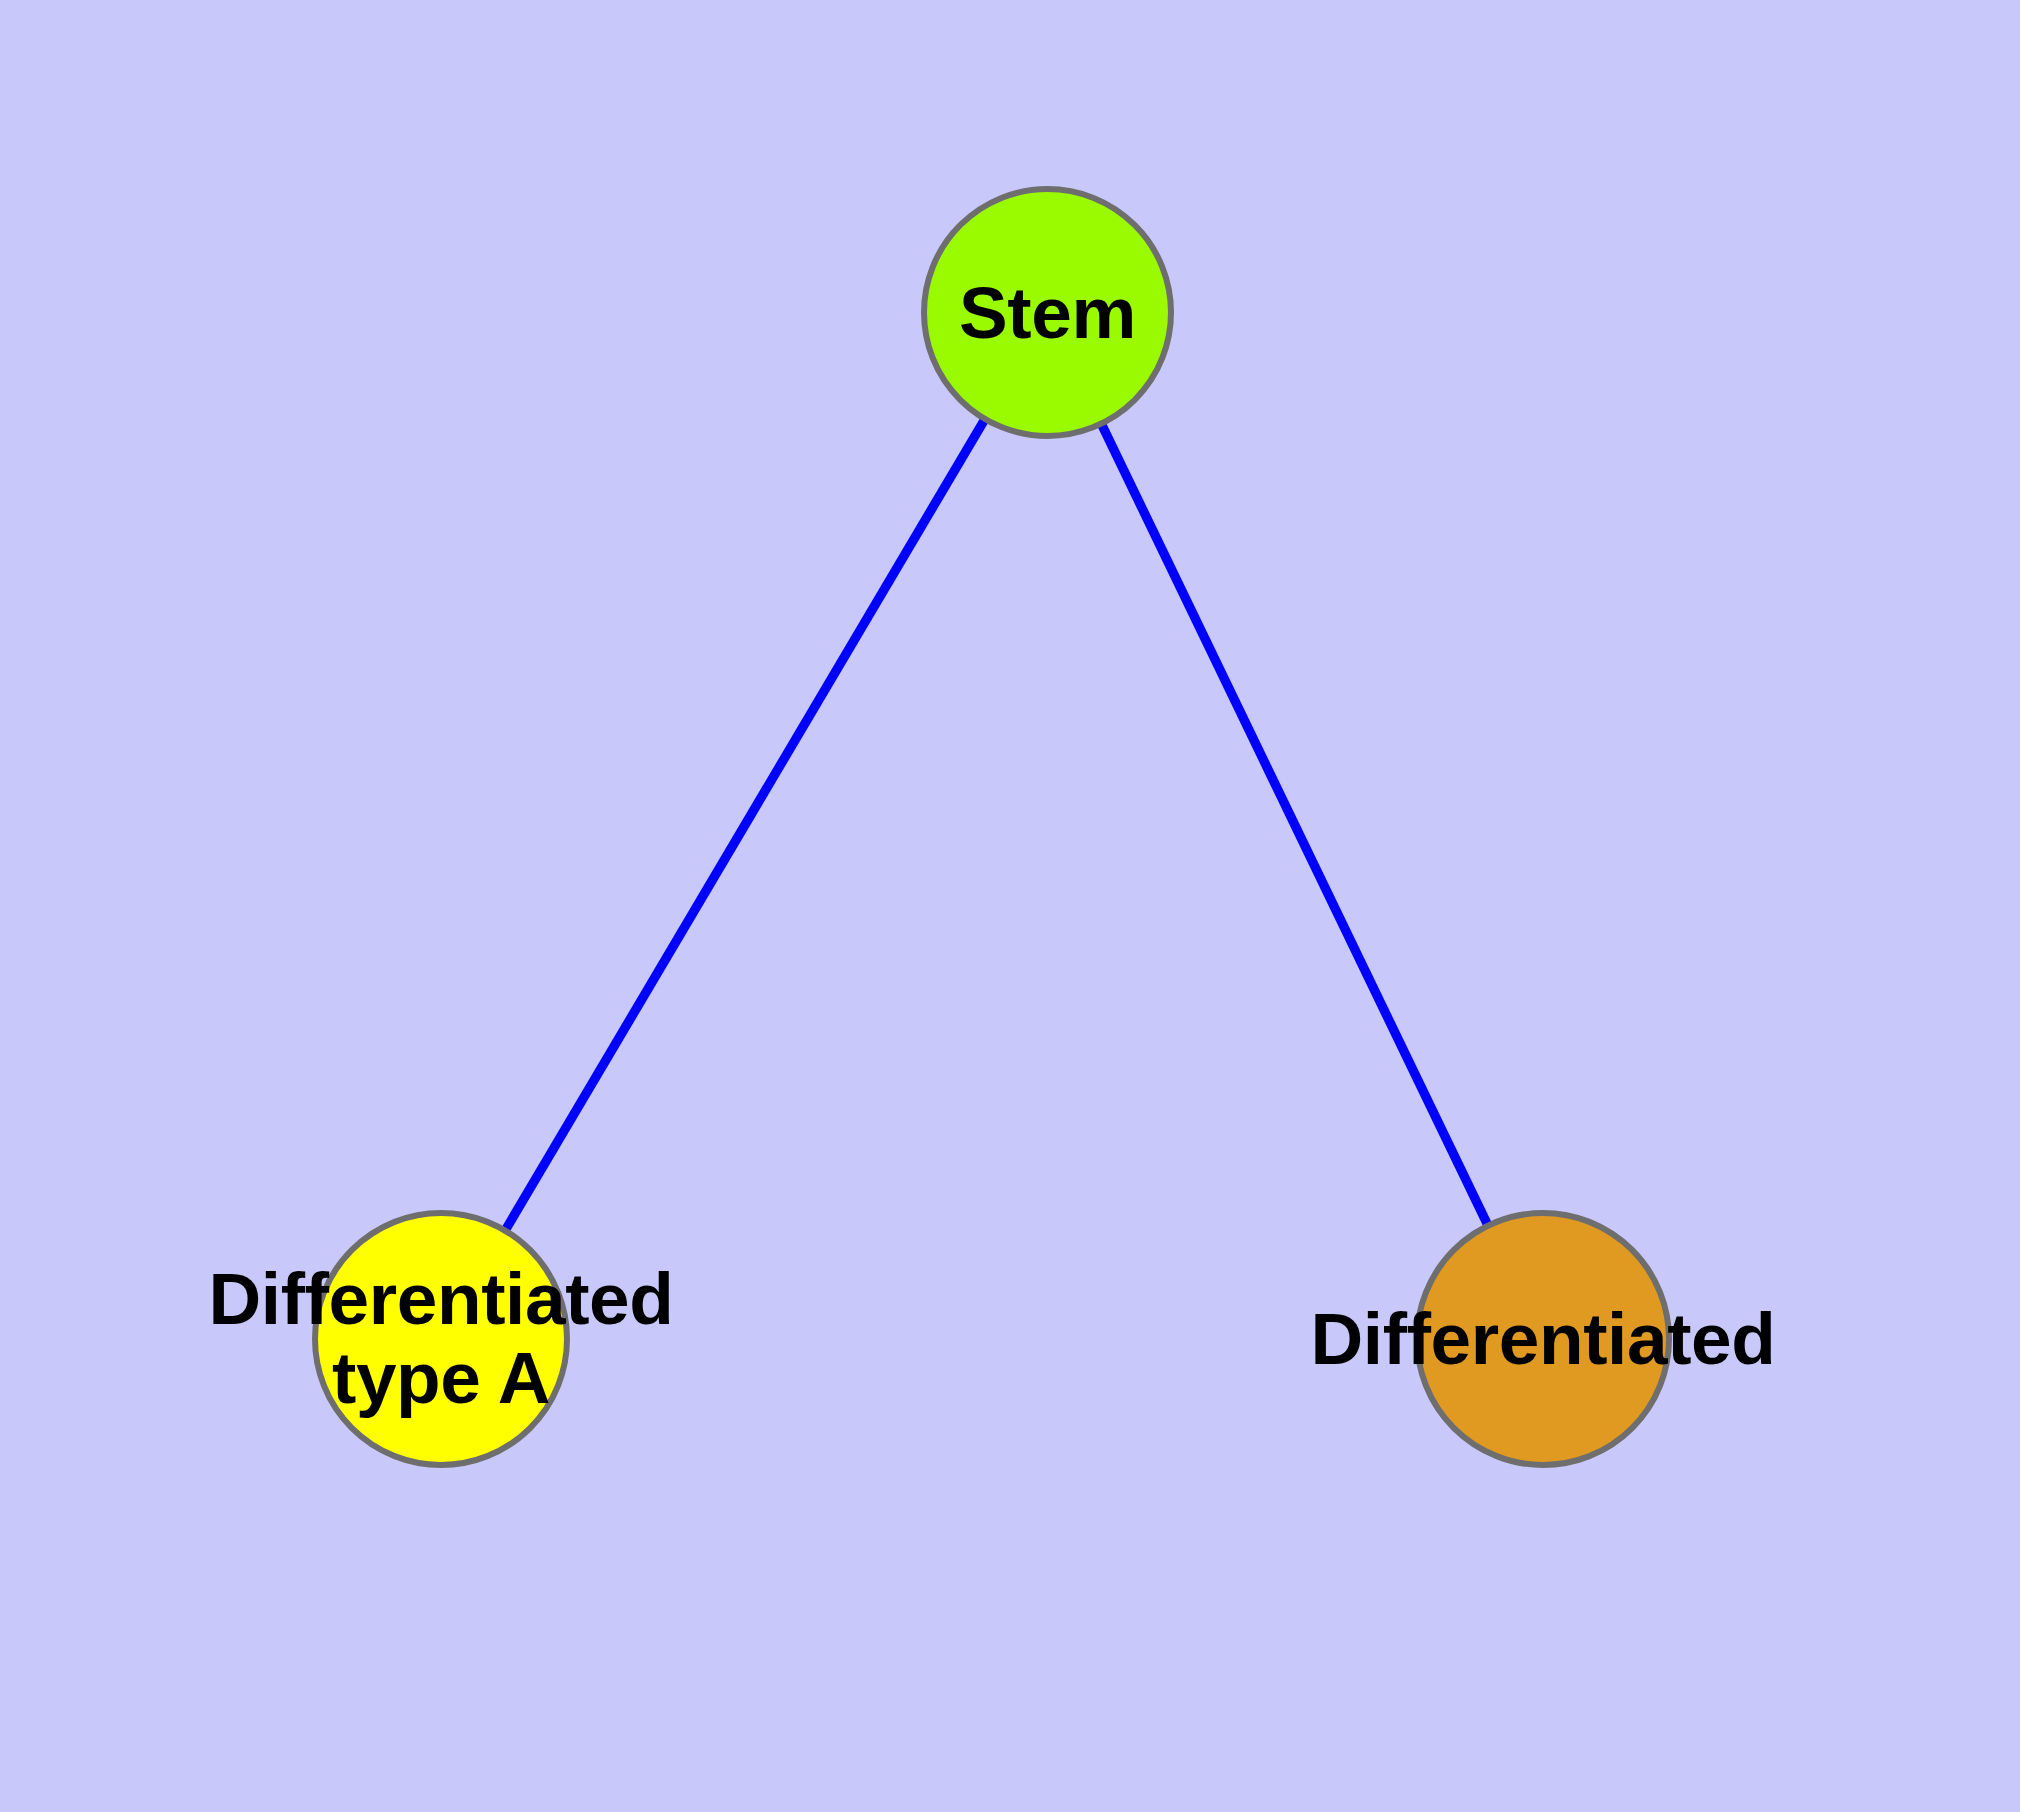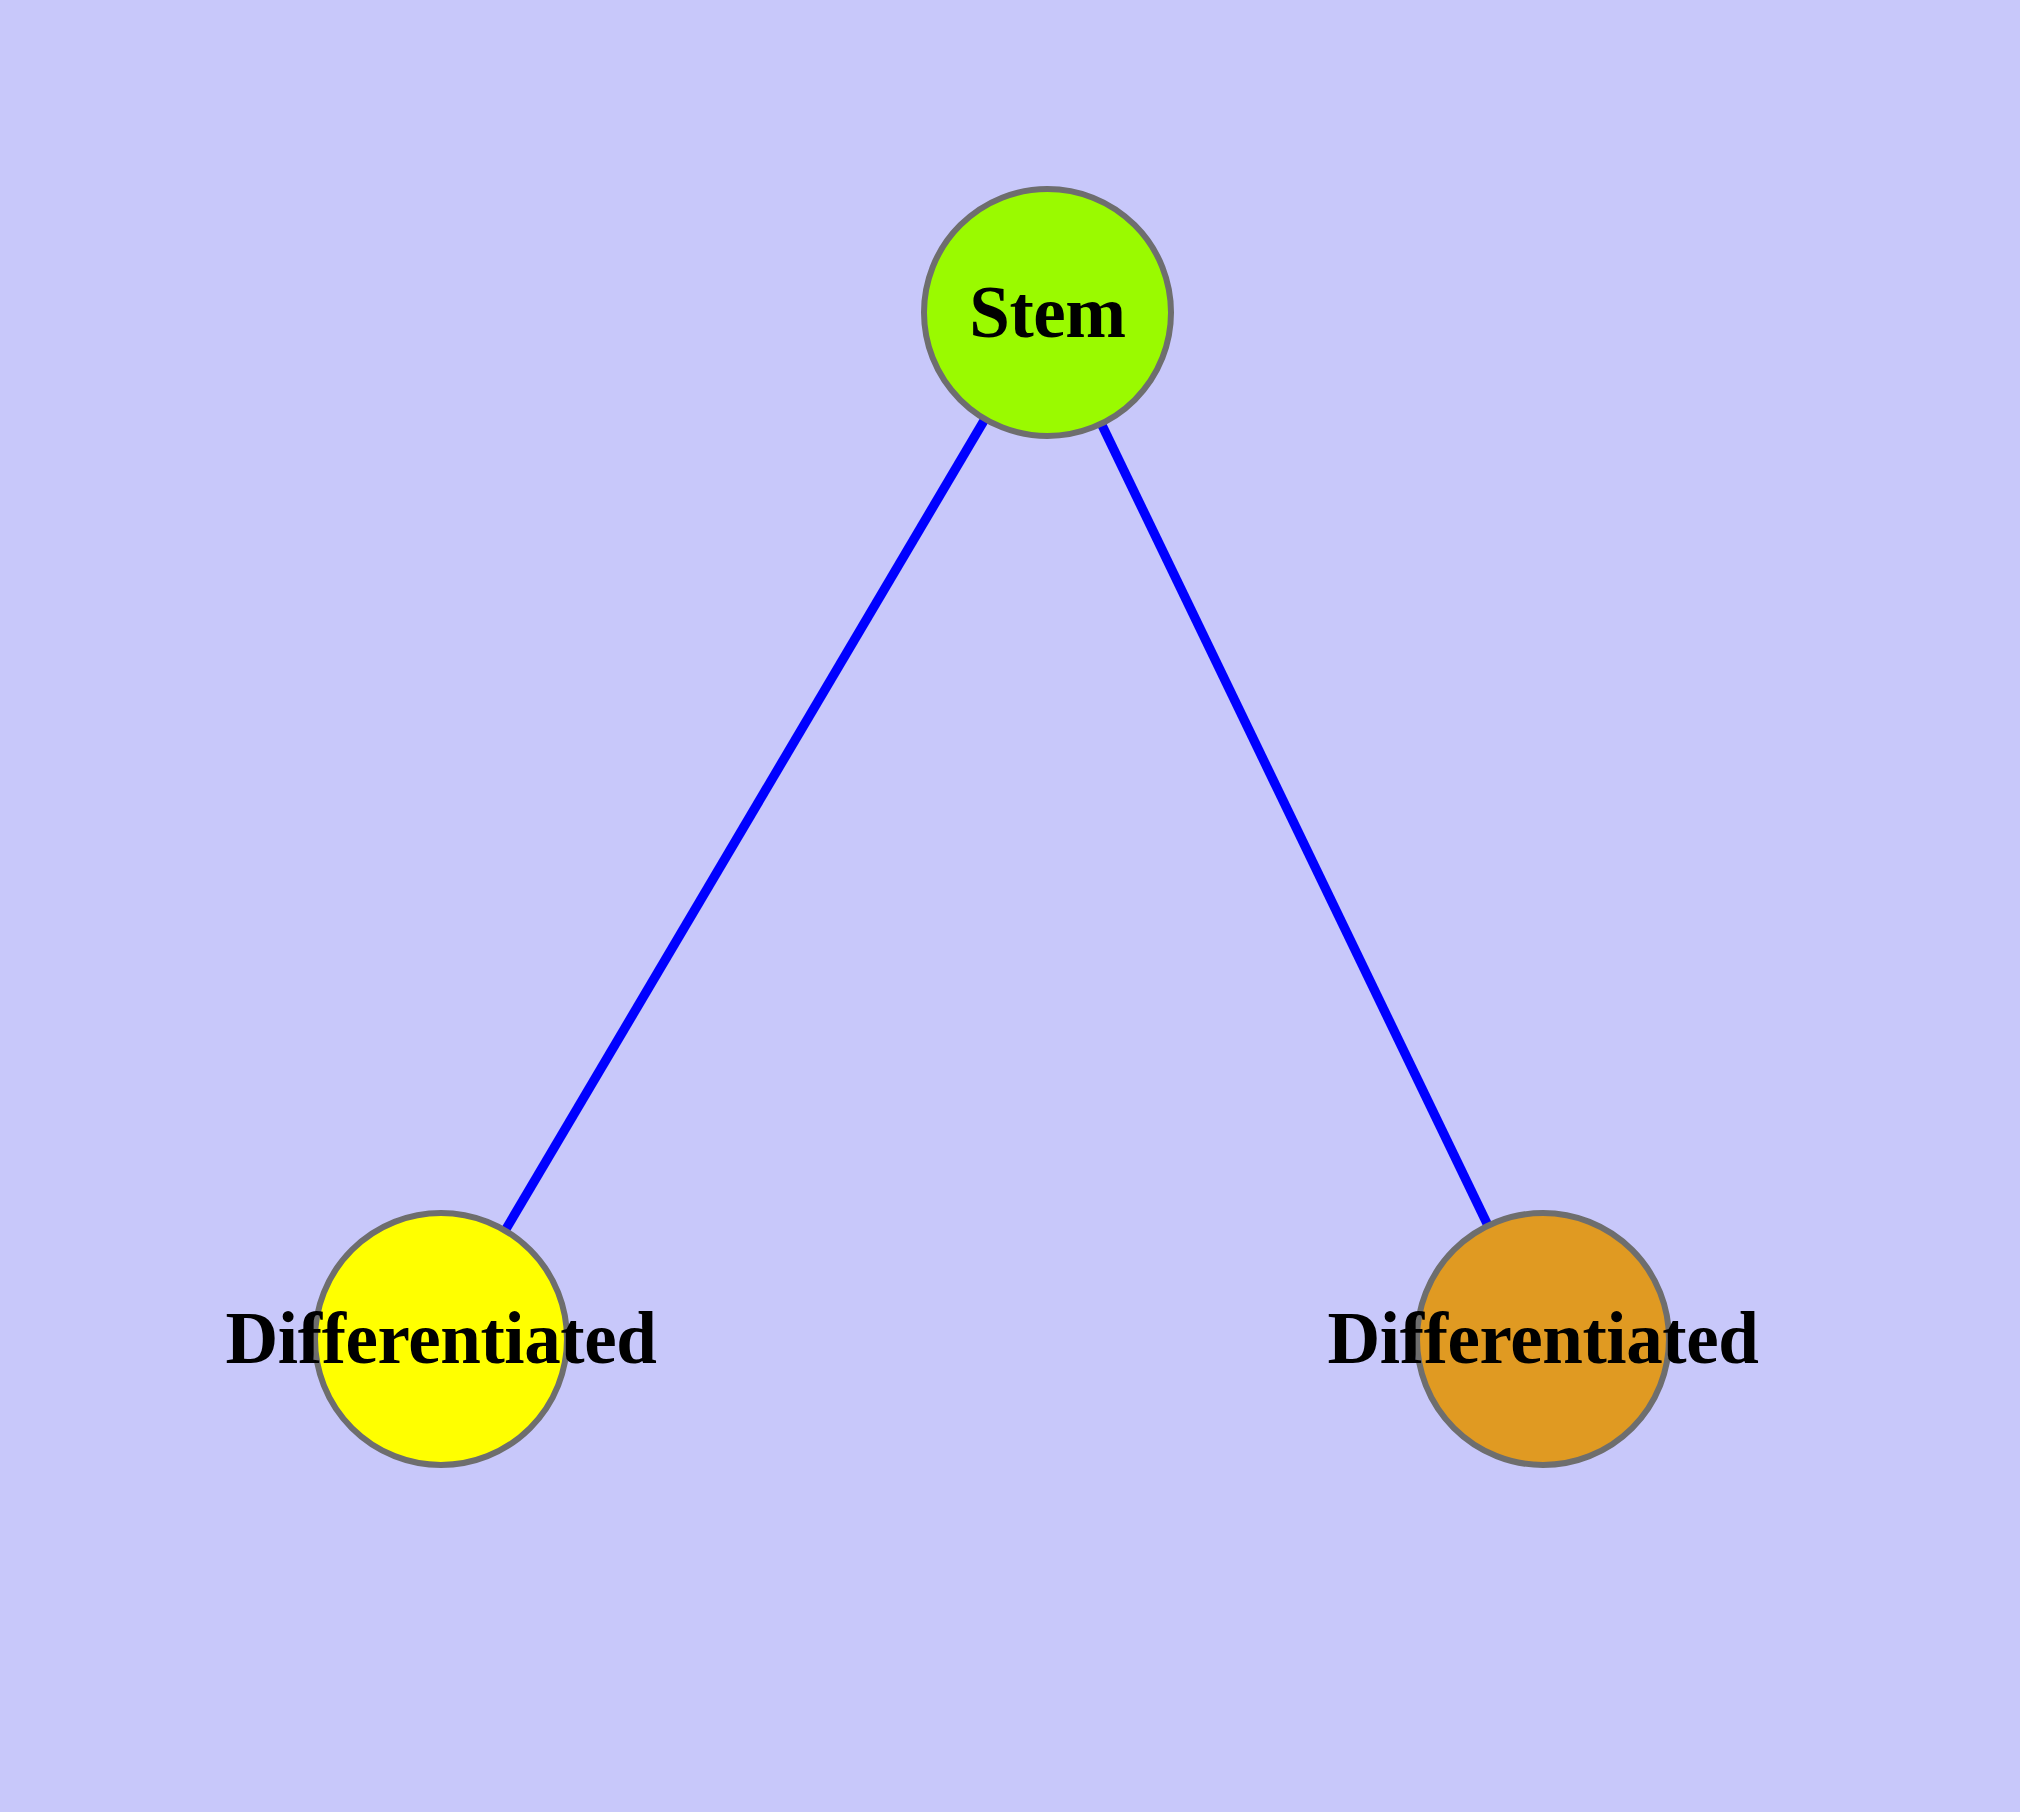--- a/index.html
+++ b/index.html
@@ -56,21 +56,20 @@
     text-align: center;
     color: #000000;
     font-family: "Liberation Sans", sans-serif;
     font-weight: bold;
     line-height: 1.08;
     letter-spacing: -0.4px;
     pointer-events: none;
   }
   .node-label .label-line {
     display: block;
-    font-family: Liberation Serif, serif;
   }
   
   #node-stem { left: 921px; top: 186px; width: 253px; height: 253px; }
   #node-stem .node-circle { left: 0; top: 0; width: 253px; height: 253px; }
   #node-stem .node-label { font-size: 73px; }
 
   #node-diff-a { left: 312px; top: 1210px; width: 258px; height: 258px; }
   #node-diff-a .node-circle { left: 0; top: 0; width: 258px; height: 258px; }
   #node-diff-a .node-label { font-size: 73px; }
 
@@ -94,20 +93,21 @@
       <div class="node-circle" style="background:#9afa00;"></div>
       <div class="node-label">
         <span class="label-line">Stem</span>
       </div>
     </div>
 
     <div class="graph-node" id="node-diff-a">
       <div class="node-circle" style="background:#ffff00;"></div>
       <div class="node-label">
         <span class="label-line">Differentiated</span>
+        <span class="label-line">type A</span>
       </div>
     </div>
 
     <div class="graph-node" id="node-diff-b">
       <div class="node-circle" style="background:#e09a22;"></div>
       <div class="node-label">
         <span class="label-line">Differentiated</span>
       </div>
     </div>
 

